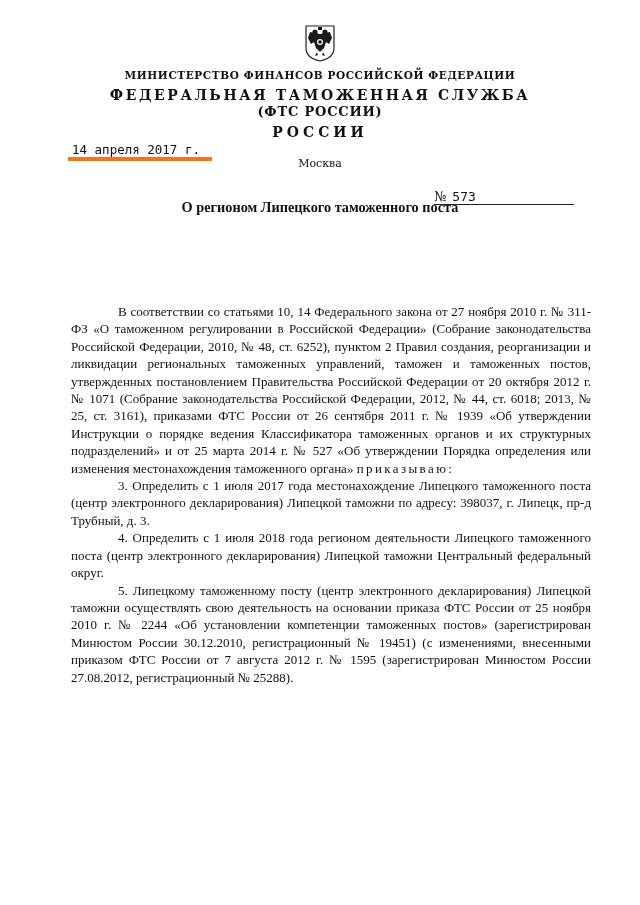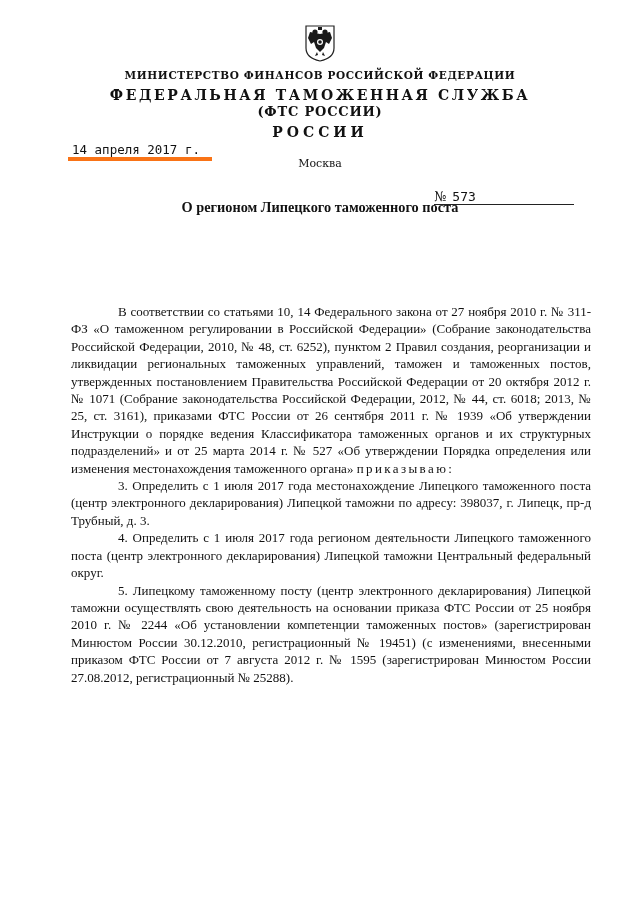--- a/index.html
+++ b/index.html
@@ -50,17 +50,17 @@
   </div>
   <div class="city">Москва</div>
 
   <div class="title">
     <div>О регионом Липецкого таможенного поста</div>
   </div>
 
   <div class="body">
     <p><span>В соответствии со статьями 10, 14 Федерального закона от 27 ноября 2010 г. № 311-ФЗ «О таможенном регулировании в Российской Федерации» (Собрание законодательства Российской Федерации, 2010, № 48, ст. 6252), пунктом 2 Правил создания, реорганизации и ликвидации региональных таможенных управлений, таможен и таможенных постов, утвержденных постановлением Правительства Российской Федерации от 20 октября 2012 г. № 1071 (Собрание законодательства Российской Федерации, 2012, № 44, ст. 6018; 2013, № 25, ст. 3161), приказами ФТС России от 26 сентября 2011 г. № 1939 «Об утверждении Инструкции о порядке ведения Классификатора таможенных органов и их структурных подразделений» и от 25 марта 2014 г. № 527 «Об утверждении Порядка определения или изменения местонахождения таможенного органа»</span> <span class="spaced">приказываю:</span></p>
     <p>3. Определить с 1 июля 2017 года местонахождение Липецкого таможенного поста (центр электронного декларирования) Липецкой таможни по адресу: 398037, г. Липецк, пр-д Трубный, д. 3.</p>
-    <p>4. Определить с 1 июля 2017 года регионом деятельности Липецкого таможенного поста (центр электронного декларирования) Липецкой таможни Центральный федеральный округ.</p>
+    <p>4. Определить с 1 июля 2018 года регионом деятельности Липецкого таможенного поста (центр электронного декларирования) Липецкой таможни Центральный федеральный округ.</p>
     <p>5. Липецкому таможенному посту (центр электронного декларирования) Липецкой таможни осуществлять свою деятельность на основании приказа ФТС России от 25 ноября 2010 г. № 2244 «Об установлении компетенции таможенных постов» (зарегистрирован Минюстом России 30.12.2010, регистрационный № 19451) (с изменениями, внесенными приказом ФТС России от 7 августа 2012 г. № 1595 (зарегистрирован Минюстом России 27.08.2012, регистрационный № 25288).</p>
   </div>
 
 </div>
 
 </body></html>

